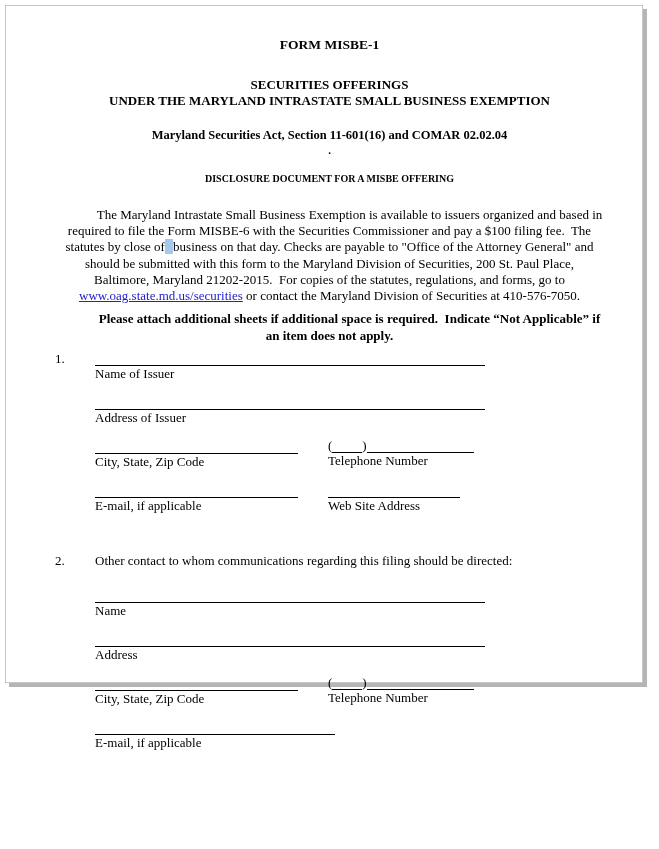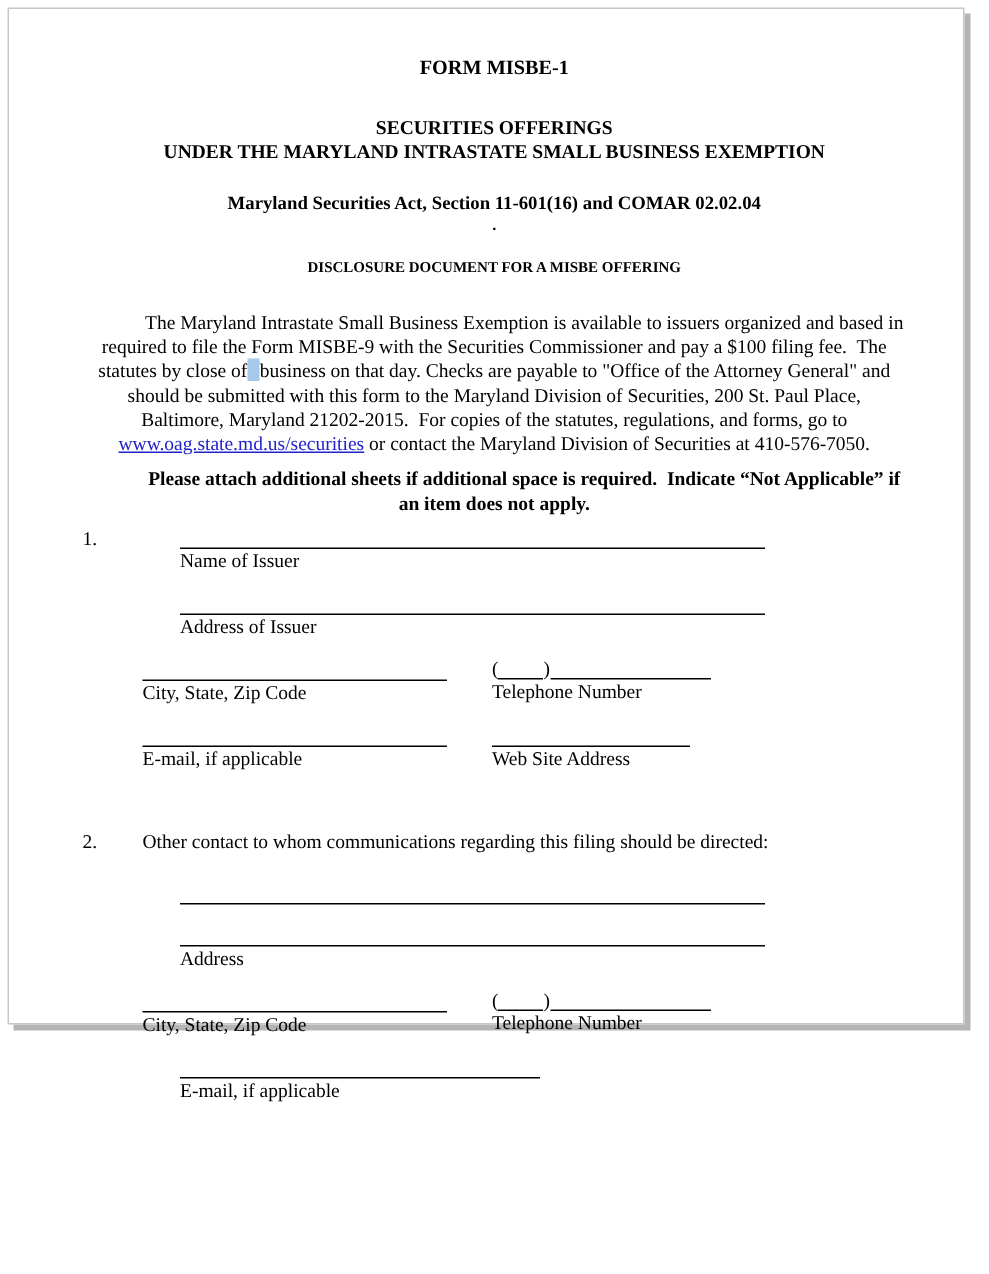--- a/index.html
+++ b/index.html
@@ -39,21 +39,21 @@
   .doc-link { color: var(--link-color, #2222cc); text-decoration: underline; cursor: pointer; }
   .note { margin-top: 7px; font-weight: bold; line-height: 16.5px; }
   .note-line { white-space: pre; text-align: center; }
   .note-line.first { text-indent: 40px; }
   .item { display: flex; }
   .item-num { width: 40px; flex: 0 0 40px; }
   .item-body { flex: 1; }
   .item-1 { margin-top: 7px; }
   .item-2 { margin-top: 26px; }
   .item2-fields { margin-top: 19px; }
-  .field { margin-bottom: 13px; margin-left: 25px; }
+  .field { margin-bottom: 13px; }
   .field:last-child { margin-bottom: 0; }
   .uline { height: 14px; border-bottom: 1px solid #000; }
   .w-full  { width: 390px; }
   .w-left  { width: 203px; }
   .w-web   { width: 132px; }
   .w-email2{ width: 240px; }
   .flabel { line-height: 16px; }
   .field-row { display: flex; margin-bottom: 13px; }
   .col-left { width: 233px; flex: 0 0 233px; }
   .col-right { flex: 1; }
@@ -75,21 +75,21 @@
       <div>SECURITIES OFFERINGS</div>
       <div>UNDER THE MARYLAND INTRASTATE SMALL BUSINESS EXEMPTION</div>
     </div>
 
     <div class="center b act-line">Maryland Securities Act, Section 11-601(16) and COMAR 02.02.04</div>
     <div class="center b dot-line">.</div>
     <div class="center b doc-title">DISCLOSURE DOCUMENT FOR A MISBE OFFERING</div>
 
     <div class="intro">
         <div class="intro-line first"><span>The Maryland Intrastate Small Business Exemption is available to issuers organized and based in</span></div>
-        <div class="intro-line"><span>required to file the Form MISBE-9 with the Securities Commissioner and pay a $100 filing fee.  The</span></div>
+        <div class="intro-line"><span>required to file the Form MISBE-6 with the Securities Commissioner and pay a $100 filing fee.  The</span></div>
         <div class="intro-line"><span>statutes by close of</span><span class="hl">&nbsp;</span><span>business on that day. Checks are payable to "Office of the Attorney General" and</span></div>
         <div class="intro-line"><span>should be submitted with this form to the Maryland Division of Securities, 200 St. Paul Place,</span></div>
         <div class="intro-line"><span>Baltimore, Maryland 21202-2015.  For copies of the statutes, regulations, and forms, go to</span></div>
         <div class="intro-line"><span class="doc-link">www.oag.state.md.us/securities</span><span> or contact the Maryland Division of Securities at 410-576-7050.</span></div>
       </div>
 
     <div class="note">
       <div class="note-line first">Please attach additional sheets if additional space is required.  Indicate “Not Applicable” if</div>
       <div class="note-line">an item does not apply.</div>
     </div>
@@ -133,20 +133,21 @@
       </div>
     </div>
 
     <div class="item item-2">
       <div class="item-num">2.</div>
       <div class="item-body">
         <div class="flabel">Other contact to whom communications regarding this filing should be directed:</div>
         <div class="item2-fields">
           <div class="field">
             <div class="uline w-full"></div>
+            <div class="flabel">Name</div>
           </div>
           <div class="field">
             <div class="uline w-full"></div>
             <div class="flabel">Address</div>
           </div>
           <div class="field-row">
             <div class="col-left">
               <div class="uline w-left"></div>
               <div class="flabel">City, State, Zip Code</div>
             </div>

